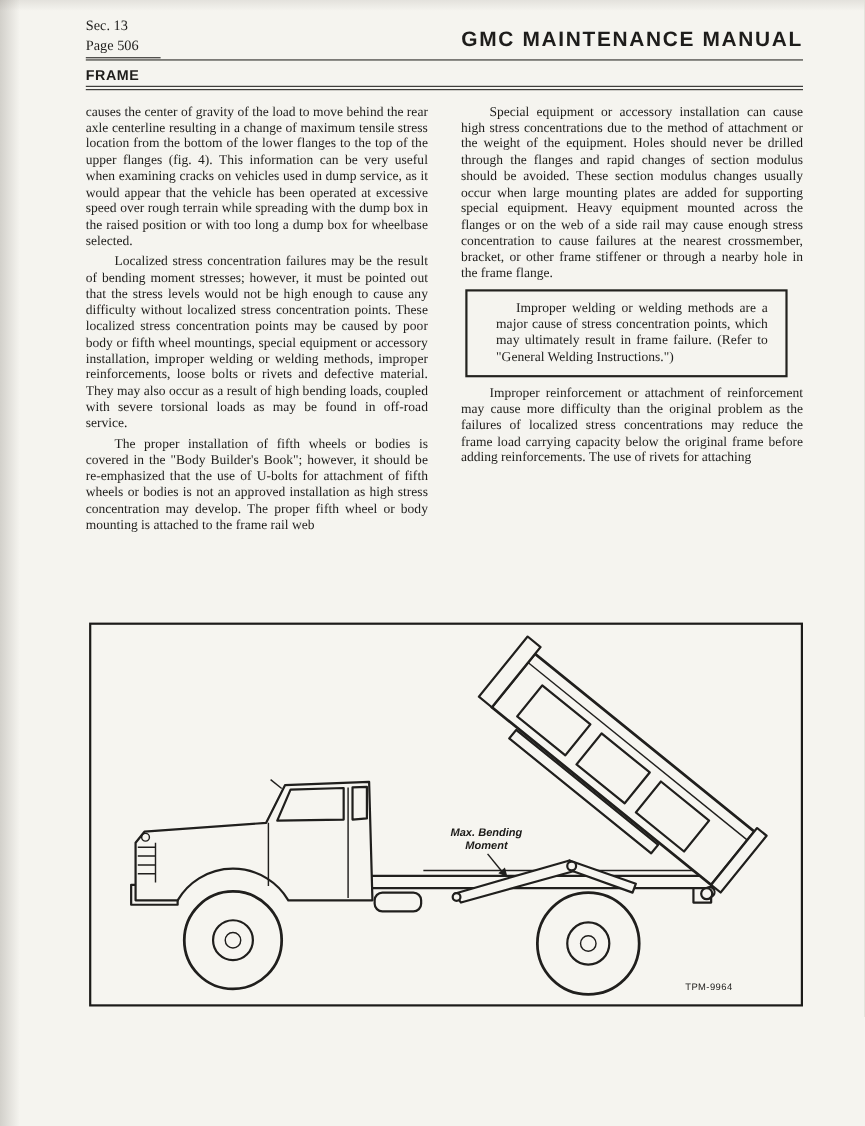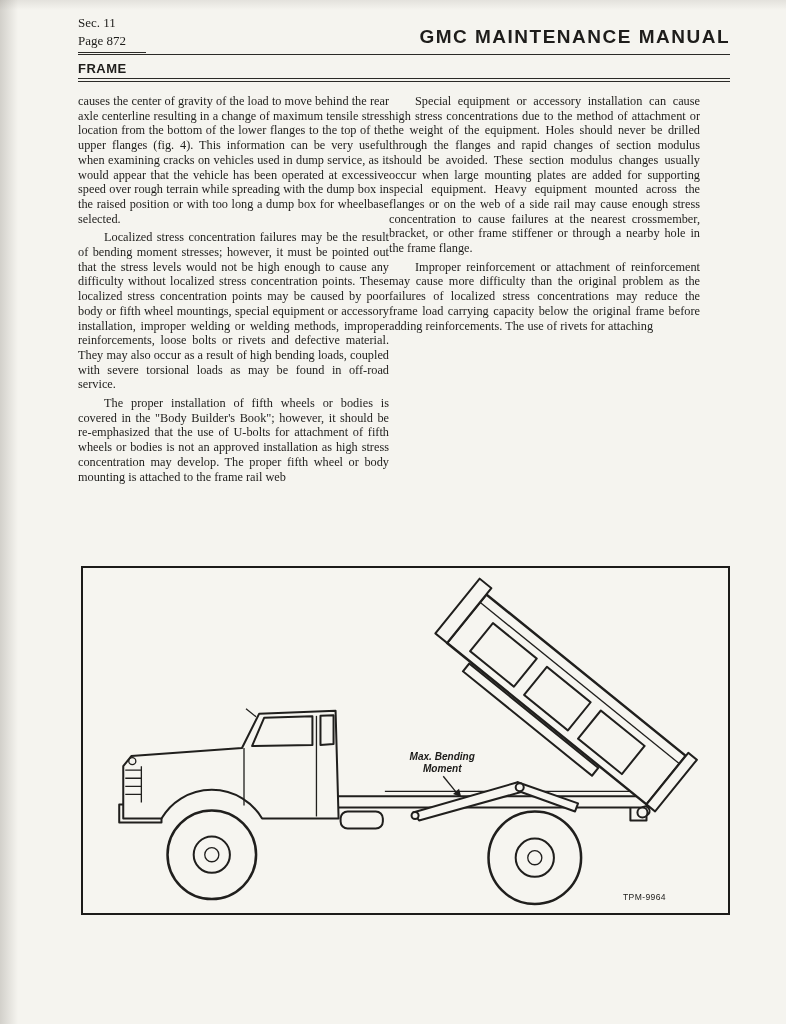--- a/index.html
+++ b/index.html
@@ -32,21 +32,21 @@
     font-weight:700; font-size:19px; letter-spacing:1.5px;
   }
   .rule  { border:0; border-top:1.5px solid #2b2a27; margin:6px 56px 0 78px; }
   .frame-h {
     margin:6px 56px 2px 78px;
     font-family:"Liberation Sans", sans-serif;
     font-weight:700; font-size:13px; letter-spacing:.5px;
   }
   .rule2 { border:0; border-top:1.5px solid #2b2a27; border-bottom:1px solid #2b2a27; height:2px; margin:2px 56px 0 78px; }
 
-  .columns { display:flex; padding:12px 56px 0 78px; height:470px; overflow:hidden; }
+  .columns { display:flex; gap:30px; padding:12px 56px 0 78px; height:470px; overflow:hidden; }
   .col { width:311px; text-align:justify; font-size:12.3px; line-height:14.7px; }
   .col p { margin:0 0 4px; text-indent:26px; }
   .col p.cont { text-indent:0; }
 
   .note-box { border:2px solid #23221f; margin:7px 14px 7px 4px; padding:8px 16px 9px 26px; }
   .note-box p { margin:0; text-indent:18px; }
 
   .fig-wrap { margin:2px 56px 0 81px; }
   .fig-frame { border:2px solid #1c1b19; height:345px; position:relative; background:#f6f5f0; }
   .fig-frame svg { display:block; width:100%; height:100%; }
@@ -63,37 +63,40 @@
   .svg-label { font:italic 700 10px "Liberation Sans", sans-serif; fill:#1b1a18; }
   .svg-code  { font:8.5px "Liberation Sans", sans-serif; fill:#1b1a18; letter-spacing:.4px; }
 </style>
 </head>
 <body>
 
 <div class="page">
 
   <div class="hdr">
     <div class="meta">
-      <div>Sec. 11</div>
-      <div class="pg">Page 872</div>
+      <div>Sec. 13</div>
+      <div class="pg">Page 506</div>
     </div>
     <h1 class="title">GMC MAINTENANCE MANUAL</h1>
   </div>
   <hr class="rule">
   <h2 class="frame-h">FRAME</h2>
   <div class="rule2"></div>
 
   <div class="columns">
     <div class="col">
       <p class="cont">causes the center of gravity of the load to move behind the rear axle centerline resulting in a change of maximum tensile stress location from the bottom of the lower flanges to the top of the upper flanges (fig. 4). This information can be very useful when examining cracks on vehicles used in dump service, as it would appear that the vehicle has been operated at excessive speed over rough terrain while spreading with the dump box in the raised position or with too long a dump box for wheelbase selected.</p>
       <p>Localized stress concentration failures may be the result of bending moment stresses; however, it must be pointed out that the stress levels would not be high enough to cause any difficulty without localized stress concentration points. These localized stress concentration points may be caused by poor body or fifth wheel mountings, special equipment or accessory installation, improper welding or welding methods, improper reinforcements, loose bolts or rivets and defective material. They may also occur as a result of high bending loads, coupled with severe torsional loads as may be found in off-road service.</p>
       <p>The proper installation of fifth wheels or bodies is covered in the "Body Builder's Book"; however, it should be re-emphasized that the use of U-bolts for attachment of fifth wheels or bodies is not an approved installation as high stress concentration may develop. The proper fifth wheel or body mounting is attached to the frame rail web</p>
     </div>
     <div class="col">
       <p>Special equipment or accessory installation can cause high stress concentrations due to the method of attachment or the weight of the equipment. Holes should never be drilled through the flanges and rapid changes of section modulus should be avoided. These section modulus changes usually occur when large mounting plates are added for supporting special equipment. Heavy equipment mounted across the flanges or on the web of a side rail may cause enough stress concentration to cause failures at the nearest crossmember, bracket, or other frame stiffener or through a nearby hole in the frame flange.</p>
+      <div class="note-box">
+        <p>Improper welding or welding methods are a major cause of stress concentration points, which may ultimately result in frame failure. (Refer to "General Welding Instructions.")</p>
+      </div>
       <p>Improper reinforcement or attachment of reinforcement may cause more difficulty than the original problem as the failures of localized stress concentrations may reduce the frame load carrying capacity below the original frame before adding reinforcements. The use of rivets for attaching</p>
     </div>
   </div>
 
   <figure class="fig-wrap" style="margin-top:2px;">
     <div class="fig-frame">
       <svg viewBox="0 0 641 341">
 
         <g>
           <path class="ln" d="M250 226 H560 M250 237 H560 M560 226 V250 M544 250 H560 M544 237 V250"></path>

